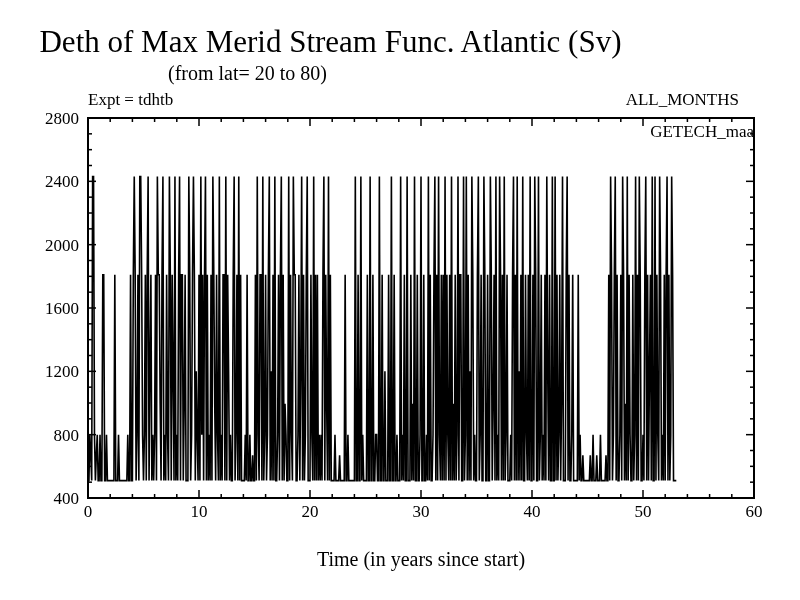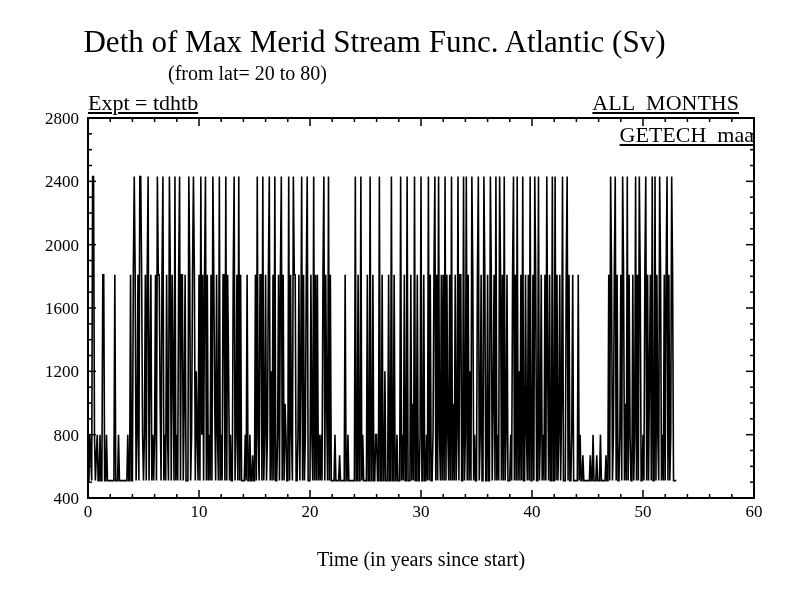--- a/index.html
+++ b/index.html
@@ -2,23 +2,23 @@
 <html><head>
 <meta charset="utf-8">
 <style>
   html,body{margin:0;padding:0;}
   body{
     width:800px;height:600px;background:#ffffff;color:#000000;
     font-family:"Liberation Serif","DejaVu Serif",serif;
     position:relative;overflow:hidden;
   }
   .abs{position:absolute;white-space:nowrap;}
-  .title{top:24px;left:0;width:661px;text-align:center;font-size:31px;margin-left:44px;}
+  .title{top:24px;left:0;width:661px;text-align:center;font-size:31px;}
   .subtitle{top:62px;left:168px;font-size:20px;}
-  .hdr{top:90px;font-size:22px;text-decoration:underline;}
+  .hdr{top:90px;font-size:17px;}
   .hdr-left{left:88px;}
   .hdr-center{left:88px;width:666px;text-align:right;margin-top:32px;}
   .hdr-right{left:72px;width:667px;text-align:right;}
   .xaxis-title{top:528px;left:88px;width:666px;text-align:center;font-size:20px;margin-top:20px;}
   #chart-layer{position:absolute;top:0;left:0;}
   svg text{font-family:"Liberation Serif","DejaVu Serif",serif;font-size:17px;fill:#000000;}
 </style>
 </head>
 <body>
 

